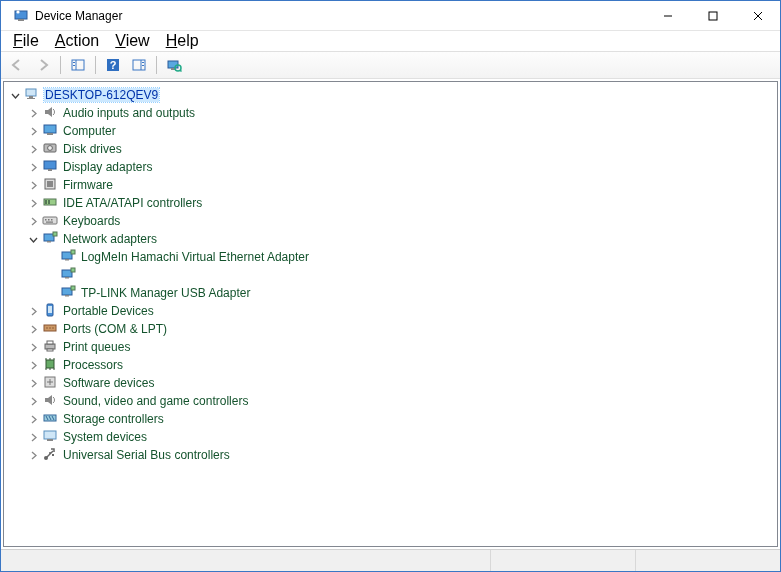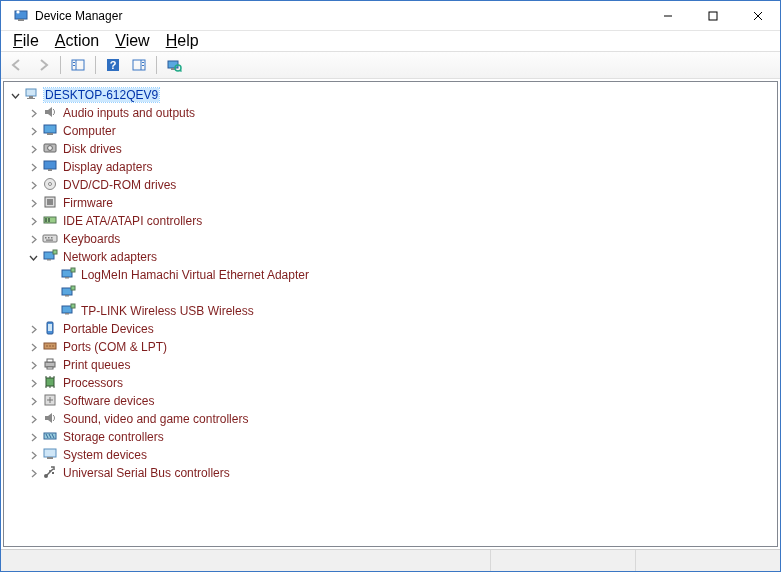--- a/index.html
+++ b/index.html
@@ -98,21 +98,21 @@
     margin-right: 2px;
     cursor: pointer;
   }
   .expander.none { visibility: hidden; }
   .expander svg { width: 9px; height: 9px; }
   .node-icon {
     width: 16px; height: 16px;
     display: inline-flex; align-items: center; justify-content: center;
     margin-right: 4px;
   }
-  .label { font-size: 12px; color: #7f1d1d; padding: 0 1px; }
+  .label { font-size: 12px; color: #14532d; padding: 0 1px; }
 
   .statusbar {
     height: 22px;
     border-top: 1px solid #d0d0d0;
     background: #f0f0f0;
     display: flex;
   }
   .status-cell {
     flex: 1; border-right: 1px solid #d8d8d8; height: 100%;
   }
@@ -283,35 +283,20 @@
   </div>
     <div class="tree-row">
     <span class="indent" style="width:18px"></span>
     <span class="expander ">
         <svg viewBox="0 0 9 9">
           <path d="M3 1 L7 4.5 L3 8" fill="none" stroke="#888" stroke-width="1.3"></path>
         </svg>
       </span>
     <span class="node-icon">
         <svg viewBox="0 0 16 16">
-          <circle cx="8" cy="8" r="5.5" fill="#e8e8e8" stroke="#888"></circle>
-          <circle cx="8" cy="8" r="1.5" fill="#fff" stroke="#888"></circle>
-        </svg>
-      </span>
-    <span class="label">DVD/CD-ROM drives</span>
-  </div>
-    <div class="tree-row">
-    <span class="indent" style="width:18px"></span>
-    <span class="expander ">
-        <svg viewBox="0 0 9 9">
-          <path d="M3 1 L7 4.5 L3 8" fill="none" stroke="#888" stroke-width="1.3"></path>
-        </svg>
-      </span>
-    <span class="node-icon">
-        <svg viewBox="0 0 16 16">
           <rect x="3" y="3" width="10" height="10" fill="#ddd" stroke="#666"></rect>
           <rect x="5" y="5" width="6" height="6" fill="#888"></rect>
         </svg>
       </span>
     <span class="label">Firmware</span>
   </div>
     <div class="tree-row">
     <span class="indent" style="width:18px"></span>
     <span class="expander ">
         <svg viewBox="0 0 9 9">
@@ -387,21 +372,21 @@
     <div class="tree-row">
     <span class="indent" style="width:36px"></span>
     <span class="expander none"></span>
     <span class="node-icon">
         <svg viewBox="0 0 16 16">
           <rect x="2" y="4" width="10" height="7" fill="#5aa7e0" stroke="#2a5a99"></rect>
           <rect x="5" y="11" width="4" height="1.5" fill="#888"></rect>
           <rect x="11" y="2" width="4" height="4" fill="#8c8" stroke="#575"></rect>
         </svg>
       </span>
-    <span class="label">TP-LINK Wireless USB Wireless</span>
+    <span class="label">TP-LINK Manager USB Adapter</span>
   </div>
     <div class="tree-row">
     <span class="indent" style="width:18px"></span>
     <span class="expander ">
         <svg viewBox="0 0 9 9">
           <path d="M3 1 L7 4.5 L3 8" fill="none" stroke="#888" stroke-width="1.3"></path>
         </svg>
       </span>
     <span class="node-icon">
         <svg viewBox="0 0 16 16">

